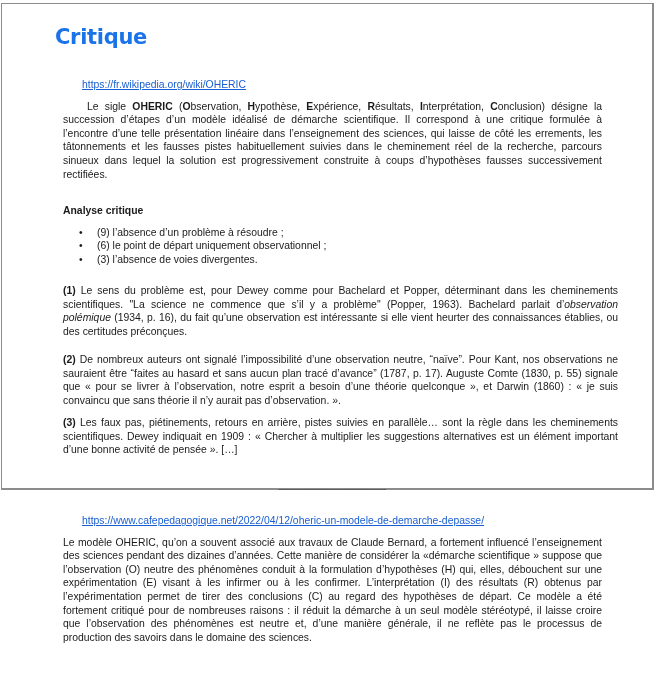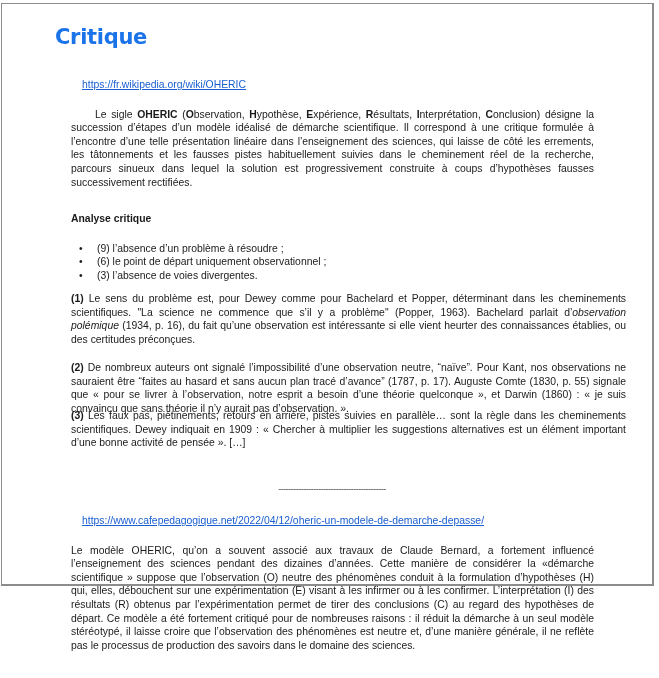--- a/index.html
+++ b/index.html
@@ -1,20 +1,20 @@
 <!DOCTYPE html>
 <html><head>
   <meta charset="utf-8">
   <style>
     html, body { margin: 0; padding: 0; background: #ffffff; }
     body { width: 659px; height: 678px; position: relative; overflow: hidden; }
     .page {
       position: absolute;
       left: 1px; top: 3px;
-      width: 653px; height: 583px;
+      width: 653px; height: 487px;
       border: 1px solid #8c8c8c;
       border-bottom-width: 2px;
       border-right-width: 2px;
       box-sizing: border-box;
       background: #ffffff;
     }
     .content {
       position: absolute;
       left: 53px; top: 0;
       width: 555px;
@@ -32,21 +32,21 @@
       font-weight: bold;
       color: #1a73e8;
       letter-spacing: -0.3px;
     }
     a.link {
       color: #1a5fd1;
       text-decoration: underline;
       margin-left: 27px;
     }
     .block { position: absolute; left: 0; width: 555px; }
-    p { margin: 16px; }
+    p { margin: 8px; }
     .justify { text-align: justify; text-align-last: left; }
     .indent { text-indent: 24px; }
     .subhead { font-weight: bold; }
     ul.bullets {
       list-style: none;
       margin: 0; padding: 0 0 0 24px;
     }
     ul.bullets li { position: relative; padding-left: 18px; }
     ul.bullets li .bullet-dot {
       position: absolute; left: 0; top: 0;
@@ -88,21 +88,21 @@
     </div>
 
     <p class="block justify" style="top:272px;">
       <b>(1)</b><span> Le  sens  du  problème  est,  pour Dewey comme  pour Bachelard et Popper,  déterminant  dans  les cheminements scientifiques. "La science ne commence que s’il y a problème" (Popper, 1963). Bachelard parlait d’</span><i>observation polémique</i><span> (1934, p. 16), du fait qu’une observation est intéressante si elle vient heurter des connaissances établies, ou des certitudes préconçues.</span>
     </p>
 
     <p class="block justify" style="top:341px;">
       <b>(2)</b><span> De  nombreux  auteurs  ont  signalé  l’impossibilité  d’une  observation  neutre,  “naïve”.  Pour Kant,  nos observations ne sauraient être “faites au hasard et sans aucun plan tracé d’avance” (1787, p. 17). Auguste Comte (1830, p. 55) signale que « pour se livrer à l’observation, notre esprit a besoin d’une théorie quelconque », et Darwin (1860) : « je suis convaincu que sans théorie il n’y aurait pas d’observation. ».</span>
     </p>
 
-    <p class="block justify" style="top:389px;">
+    <p class="block justify" style="top:404px;">
       <b>(3)</b><span> Les faux pas, piétinements, retours en arrière, pistes suivies en parallèle… sont la règle dans les cheminements scientifiques. Dewey indiquait en 1909 : « Chercher à multiplier les suggestions alternatives est un élément important d’une bonne activité de pensée ». […]</span>
     </p>
 
     <div class="sep">-------------------------------------------</div>
 
     <div class="block" style="top:510px;">
       <a class="link" href="#">https://www.cafepedagogique.net/2022/04/12/oheric-un-modele-de-demarche-depasse/</a>
       <p class="justify">Le modèle OHERIC, qu’on a souvent associé aux travaux de Claude Bernard, a fortement influencé l’enseignement des sciences pendant des dizaines d’années. Cette manière de considérer la «démarche scientifique » suppose que l’observation (O) neutre des phénomènes conduit à la formulation d’hypothèses (H) qui, elles, débouchent sur une expérimentation (E) visant à les infirmer ou à les confirmer. L’interprétation (I) des résultats (R) obtenus par l’expérimentation permet de tirer des conclusions (C) au regard des hypothèses de départ. Ce modèle a été fortement critiqué pour de nombreuses raisons : il réduit la démarche à un seul modèle stéréotypé, il laisse croire que l’observation des phénomènes est neutre et, d’une manière générale, il ne reflète pas le processus de production des savoirs dans le domaine des sciences.</p>
     </div>
 

